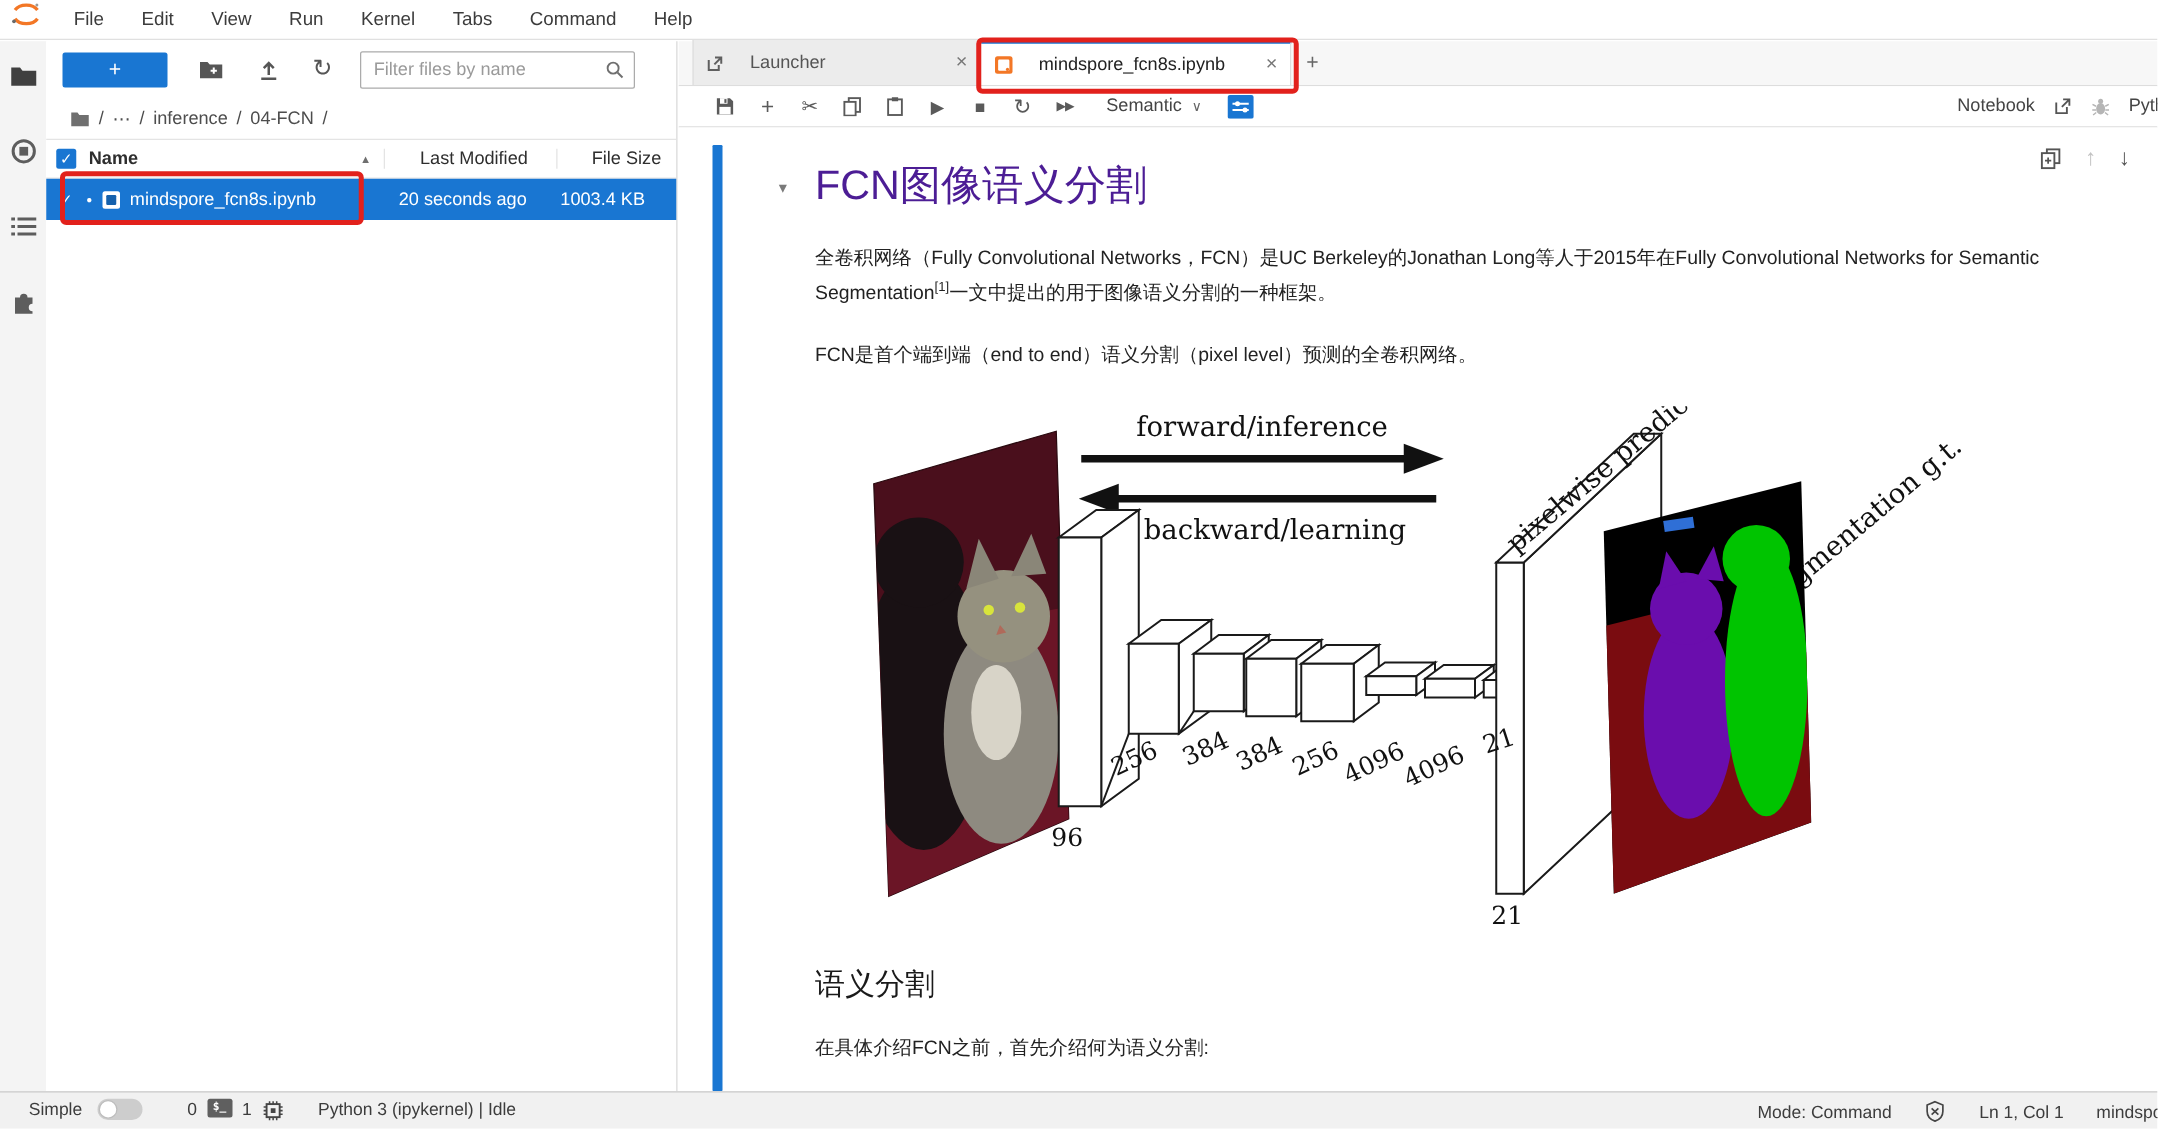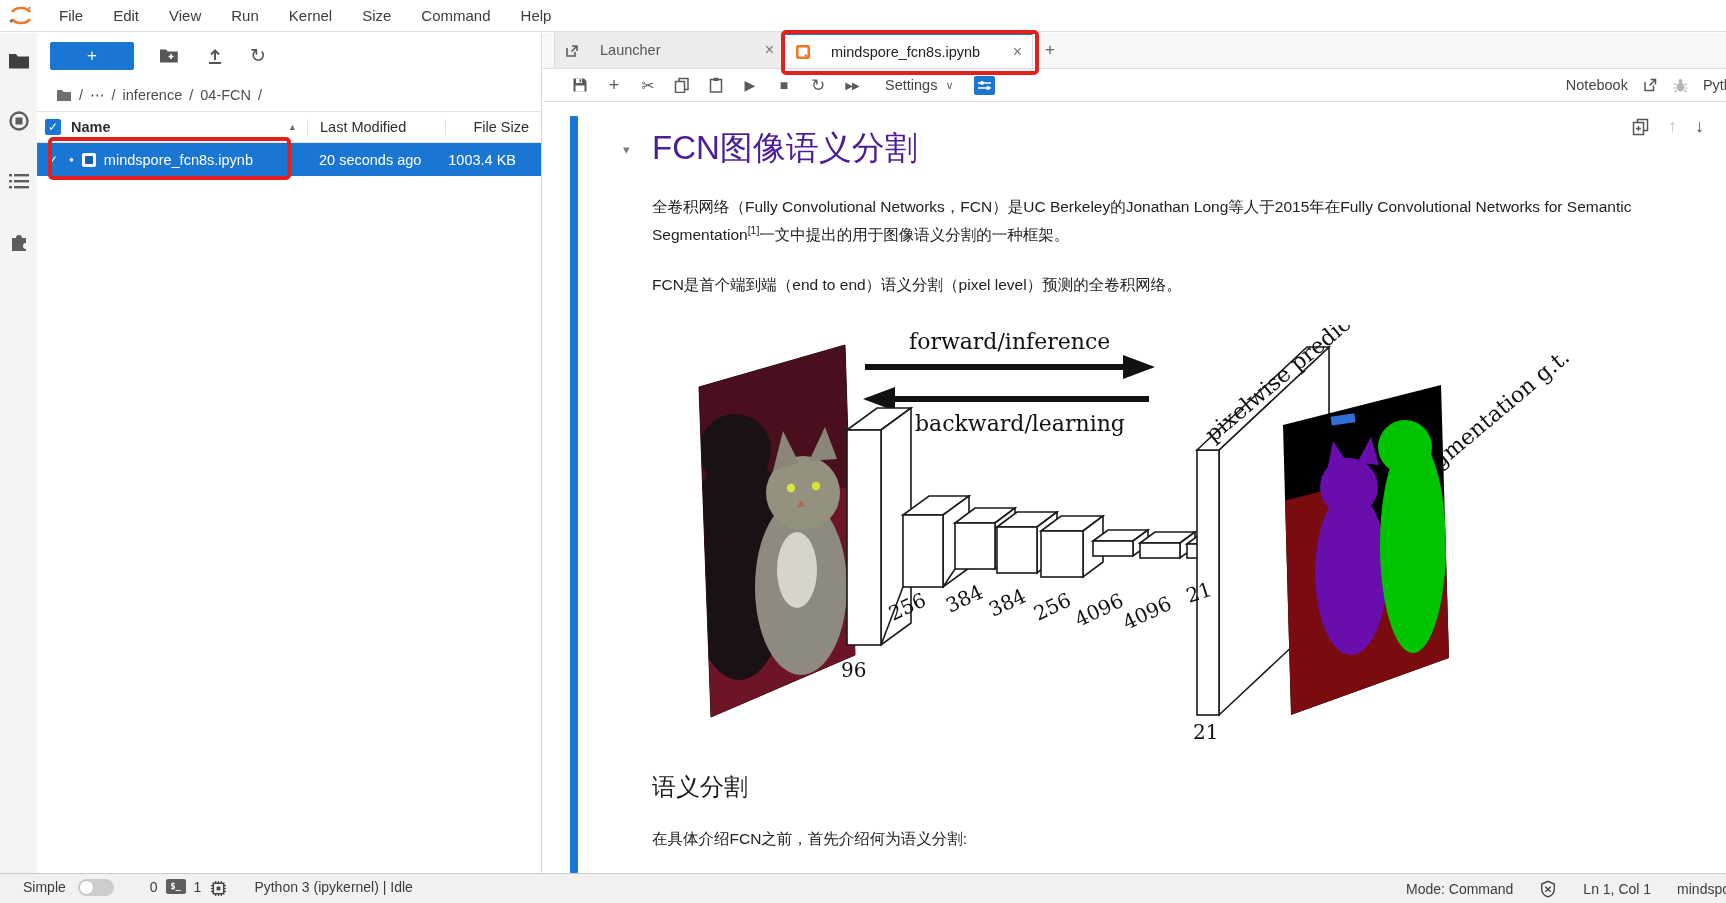--- a/index.html
+++ b/index.html
@@ -2,21 +2,21 @@
 <html><head>
 <meta charset="utf-8">
 <style>
   *{box-sizing:border-box;margin:0;padding:0}
   html,body{width:1726px;height:903px;overflow:hidden;background:#fff;
     font-family:"Liberation Sans",sans-serif;color:#333;position:relative}
   svg{display:block}
 
   
   .menubar{position:absolute;top:0;left:0;right:0;height:32px;background:#fff;
-    border-bottom:1px solid #e0e0e0;display:flex;align-items:center;z-index:5}
+    border-bottom:1px solid #e0e0e0;display:flex;align-items:flex-start;z-index:5}
   .logo{width:26px;height:24px;margin:0 10px 0 8px}
   .menu-item{font-size:15px;color:#3c3c3c;padding:0 15px;line-height:32px;cursor:default}
 
   
   .activitybar{position:absolute;left:0;top:33px;bottom:30px;width:37px;background:#f4f4f4}
   .act-icon{width:37px;height:24px;display:flex;justify-content:center;align-items:center}
   .act-folder{margin-top:16px}.act-run,.act-toc,.act-ext{margin-top:36px}
 
   
   .filebrowser{position:absolute;left:37px;top:33px;bottom:30px;width:505px;background:#fff;
@@ -31,21 +31,21 @@
     padding:0 32px 0 10px;font-size:14.5px;font-family:"Liberation Sans",sans-serif;color:#333}
   .fb-filter input::placeholder{color:#9a9a9a}
   .fb-filter .search-ic{position:absolute;right:8px;top:7px}
   .fb-crumbs{height:32px;display:flex;align-items:center;font-size:14.5px;color:#4d4d4d;padding-left:19px;gap:7px}
   .fb-header{height:32px;display:flex;align-items:center;border-top:1px solid #e4e4e4;
     border-bottom:1px solid #e4e4e4;font-size:14.5px;color:#2e2e2e}
   .cb{width:16px;height:16px;background:#1976d2;border-radius:2px;color:#fff;font-size:12px;
     line-height:16px;text-align:center;margin-left:8px}
   .col-name{flex:1;display:flex;align-items:center;padding-left:10px;font-weight:bold}
   .sort-asc{margin-left:auto;margin-right:10px;font-size:9px;color:#6f6f6f}
-  .col-mod{width:138px;border-left:1px solid #e4e4e4;padding-left:12px}
+  .col-mod{width:138px;border-left:1px solid #e4e4e4;padding-left:28px}
   .col-size{width:96px;border-left:1px solid #e4e4e4;text-align:right;padding-right:12px}
   .fb-row{height:33px;display:flex;align-items:center;background:#1976d2;color:#fff;font-size:14.5px}
   .row-check{width:16px;margin-left:8px;text-align:center;font-size:12px}
   .row-name{flex:1;display:flex;align-items:center;gap:7px;padding-left:8px}
   .row-dot{font-size:8px}
   .row-mod{width:138px;padding-left:12px}
   .row-size{width:96px;text-align:right;padding-right:25px}
 
   
   .main{position:absolute;left:543px;right:0;top:33px;bottom:30px;display:flex;flex-direction:column}
@@ -103,21 +103,21 @@
     <path d="M4,8 A10,7 0 0,1 22,8" fill="none" stroke="#f37726" stroke-width="2.6"></path>
     <path d="M22,15 A10,7 0 0,1 4,15" fill="none" stroke="#f37726" stroke-width="2.6"></path>
     <circle cx="3.2" cy="17" r="1.5" fill="#6a6a6a"></circle>
       <circle cx="21.5" cy="4" r="1.2" fill="#9a9a9a"></circle>
   </svg>
   <span class="menu-item">File</span>
   <span class="menu-item">Edit</span>
   <span class="menu-item">View</span>
   <span class="menu-item">Run</span>
   <span class="menu-item">Kernel</span>
-  <span class="menu-item">Size</span>
+  <span class="menu-item">Tabs</span>
   <span class="menu-item">Command</span>
   <span class="menu-item">Help</span>
 </div>
 
 <div class="activitybar">
   <div class="act-icon act-folder">
     <svg width="22" height="18" viewBox="0 0 22 18">
         <path d="M1,2 h7 l2,2.5 h11 v12 h-20 z" fill="#404040"></path>
       </svg>
   </div>
@@ -153,20 +153,29 @@
           <path d="M12,6 v5 M9.5,8.5 h5" stroke="#fff" stroke-width="1.6"></path>
         </svg>
     </span>
     <span class="fb-tbtn">
       <svg width="18" height="18" viewBox="0 0 18 18">
           <path d="M9,13 V4 M5,7.5 L9,3.5 L13,7.5" stroke="#565656" stroke-width="2" fill="none"></path>
           <rect x="3" y="15" width="12" height="2" fill="#565656"></rect>
         </svg>
     </span>
     <span class="fb-refresh">↻</span>
+    <span class="fb-filter">
+      <input type="text" placeholder="Filter files by name" style="">
+      <span class="search-ic">
+        <svg width="16" height="16" viewBox="0 0 16 16">
+            <circle cx="6.5" cy="6.5" r="4.4" fill="none" stroke="#6f6f6f" stroke-width="1.5"></circle>
+            <path d="M10,10 L14,14" stroke="#6f6f6f" stroke-width="1.5"></path>
+          </svg>
+      </span>
+    </span>
   </div>
   <div class="fb-crumbs">
     <svg width="16" height="13" viewBox="0 0 16 13">
         <path d="M1,1 h5 l1.5,2 h7.5 v9 h-14 z" fill="#6f6f6f"></path>
       </svg>
     <span>/</span>
     <span>⋯</span>
     <span>/</span>
     <span>inference</span>
     <span>/</span>
@@ -240,21 +249,21 @@
       <svg width="16" height="16" viewBox="0 0 16 16">
           <rect x="2.5" y="2.5" width="11" height="12.5" fill="#fff" stroke="#5a5a5a" stroke-width="1.5"></rect>
           <rect x="5.5" y="0.8" width="5" height="3.2" fill="#5a5a5a"></rect>
         </svg>
     </span>
     <span class="tbtn">▶</span>
     <span class="tbtn">■</span>
     <span class="tbtn" style="font-size:17px">↻</span>
     <span class="tbtn" style="font-size:10px;letter-spacing:-1px">▶▶</span>
     <span class="celltype">
-      <span>Settings</span>
+      <span>Semantic</span>
       <span style="font-size:11px;color:#666">∨</span>
     </span>
     <span class="tbtn" style="margin-left:8px">
       <svg width="21" height="19" viewBox="0 0 21 19">
           <rect x="0" y="0" width="21" height="19" rx="2" fill="#1976d2"></rect>
           <path d="M4,7 h13 M4,12 h13" stroke="#fff" stroke-width="1.7"></path>
           <circle cx="8" cy="7" r="2" fill="#fff"></circle>
           <circle cx="14" cy="12" r="2" fill="#fff"></circle>
         </svg>
     </span>

